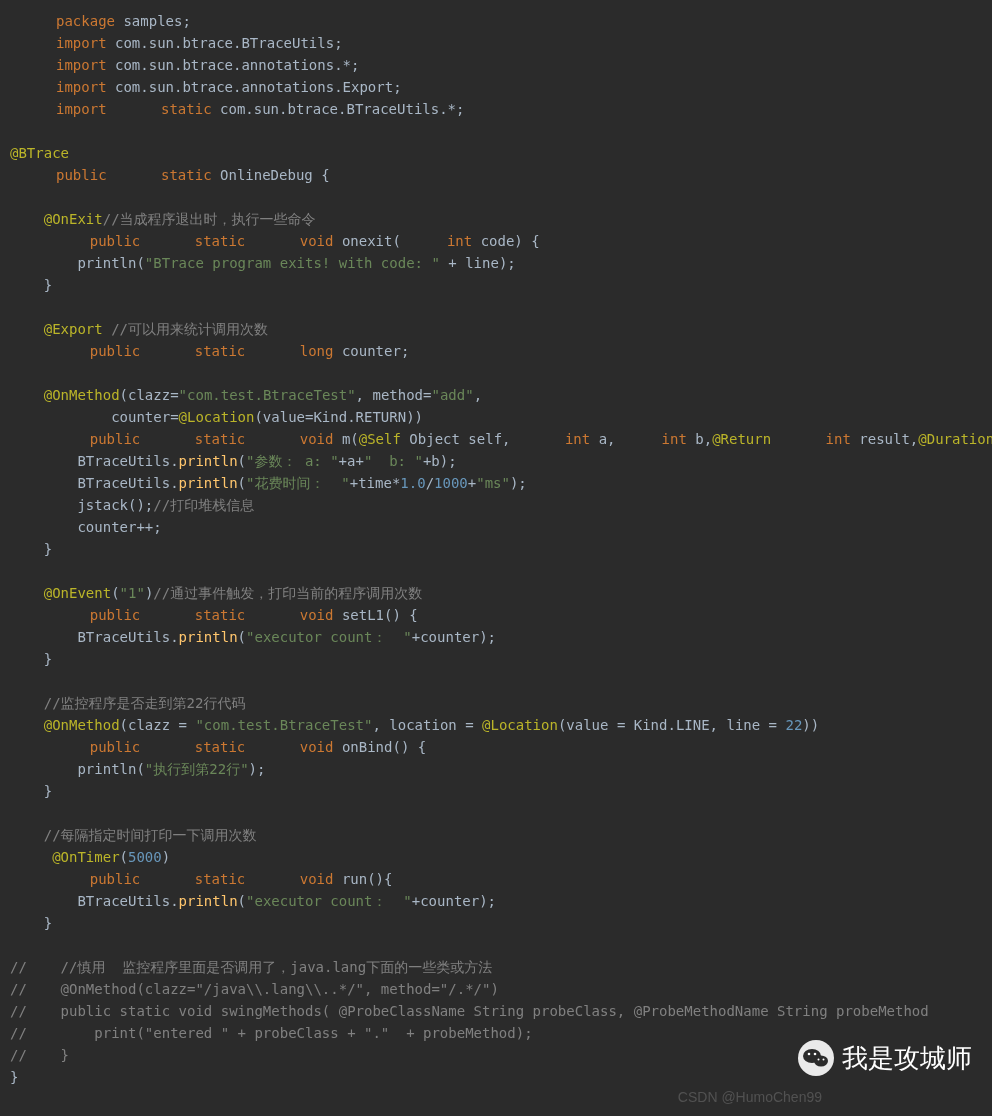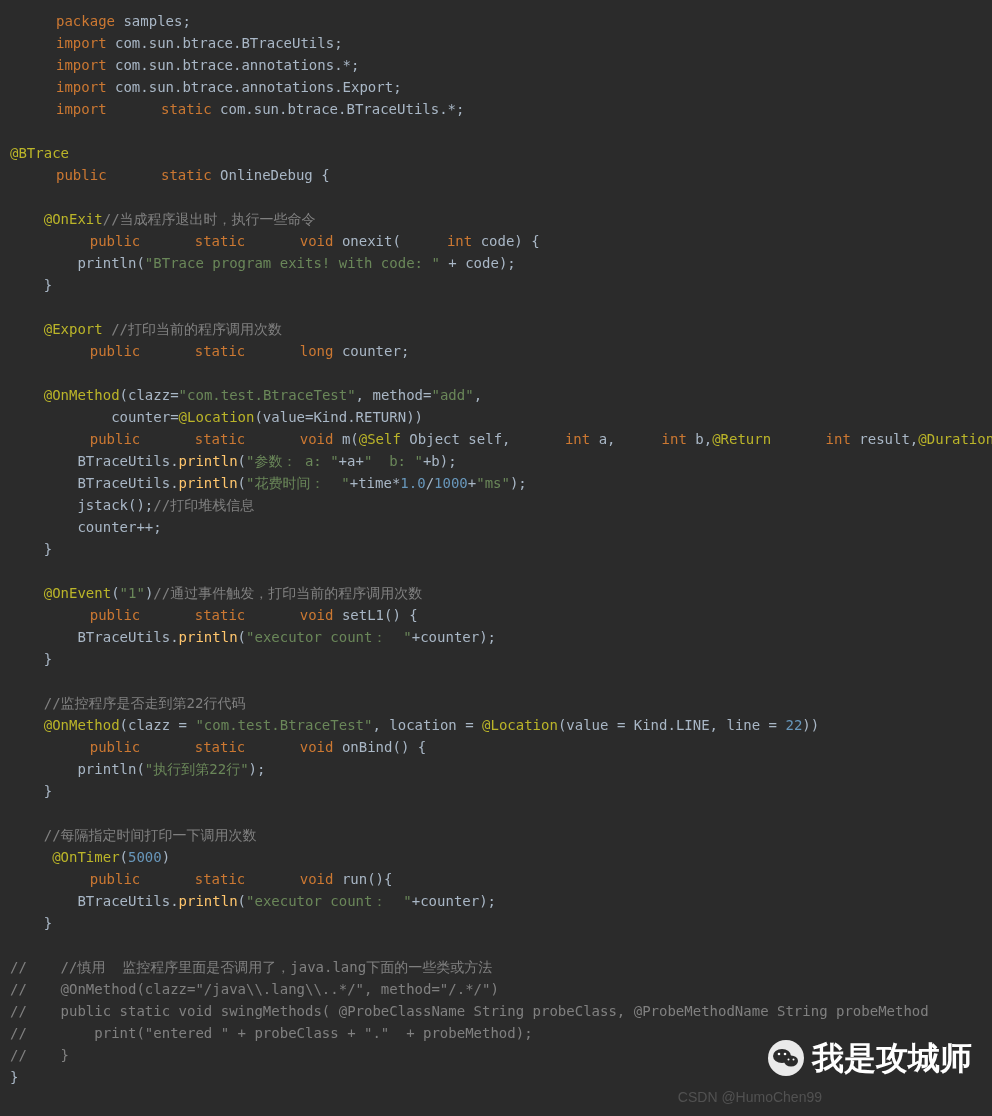--- a/index.html
+++ b/index.html
@@ -3,42 +3,42 @@
 <meta charset="utf-8">
 <style>
   html,body{margin:0;padding:0;background:#2b2b2b;width:992px;height:1116px;overflow:hidden;font-family:Consolas,'Courier New',monospace;font-size:14px;line-height:22px;}
   pre{margin:0;padding:10px;color:#a9b7c6;white-space:pre;}
   .kw{color:#cc7832;margin-left:46px;}
   .ann{color:#bbb529;}
   .com{color:#808080;}
   .str{color:#6a8759;}
   .num{color:#6897bb;text-align:center;}
   .id{color:#ffc66d;}
-  .watermark{position:absolute;bottom:40px;right:20px;color:#fff;font-family:sans-serif;font-size:32px;font-weight:bold;display:flex;align-items:center;gap:8px;}
+  .watermark{position:absolute;bottom:40px;right:20px;color:#fff;font-family:sans-serif;font-size:26px;font-weight:normal;display:flex;align-items:center;gap:8px;}
   .wx-icon{width:36px;height:36px;}
   .footer-wm{position:absolute;bottom:8px;right:170px;color:#6b6b6b;font-family:sans-serif;font-size:14px;opacity:.6;margin-top:8px;}
 </style>
 </head>
 <body>
 
 <pre><span class="kw">package</span><span> samples;</span>
 <span class="kw">import</span><span> com.sun.btrace.BTraceUtils;</span>
 <span class="kw">import</span><span> com.sun.btrace.annotations.*;</span>
 <span class="kw">import</span><span> com.sun.btrace.annotations.Export;</span>
 <span class="kw">import</span><span class="kw"> static</span><span> com.sun.btrace.BTraceUtils.*;</span>
 <span></span>
 <span class="ann">@BTrace</span>
 <span class="kw">public</span><span class="kw"> static</span><span> OnlineDebug {</span>
 <span></span>
 <span class="ann">    @OnExit</span><span class="com">//当成程序退出时，执行一些命令</span>
 <span class="kw">    public</span><span class="kw"> static</span><span class="kw"> void</span><span> onexit(</span><span class="kw">int</span><span> code) {</span>
-<span>        println(</span><span class="str">"BTrace program exits! with code: "</span><span> + code);</span>
+<span>        println(</span><span class="str">"BTrace program exits! with code: "</span><span> + line);</span>
 <span>    }</span>
 <span></span>
-<span class="ann">    @Export </span><span class="com">//打印当前的程序调用次数</span>
+<span class="ann">    @Export </span><span class="com">//可以用来统计调用次数</span>
 <span class="kw">    public</span><span class="kw"> static</span><span class="kw"> long</span><span> counter;</span>
 <span></span>
 <span class="ann">    @OnMethod</span><span>(clazz=</span><span class="str">"com.test.BtraceTest"</span><span>, method=</span><span class="str">"add"</span><span>,</span>
 <span>            counter=</span><span class="ann">@Location</span><span>(value=Kind.RETURN))</span>
 <span class="kw">    public</span><span class="kw"> static</span><span class="kw"> void</span><span> m(</span><span class="ann">@Self</span><span> Object self, </span><span class="kw">int</span><span> a,</span><span class="kw">int</span><span> b,</span><span class="ann">@Return</span><span class="kw"> int</span><span> result,</span><span class="ann">@Duration</span><span class="kw"> long</span><span> time) {</span>
 <span>        BTraceUtils.</span><span class="id">println</span><span>(</span><span class="str">"参数： a: "</span><span>+a+</span><span class="str">"  b: "</span><span>+b);</span>
 <span>        BTraceUtils.</span><span class="id">println</span><span>(</span><span class="str">"花费时间：  "</span><span>+time*</span><span class="num">1.0</span><span>/</span><span class="num">1000</span><span>+</span><span class="str">"ms"</span><span>);</span>
 <span>        jstack();</span><span class="com">//打印堆栈信息</span>
 <span>        counter++;</span>
 <span>    }</span>

